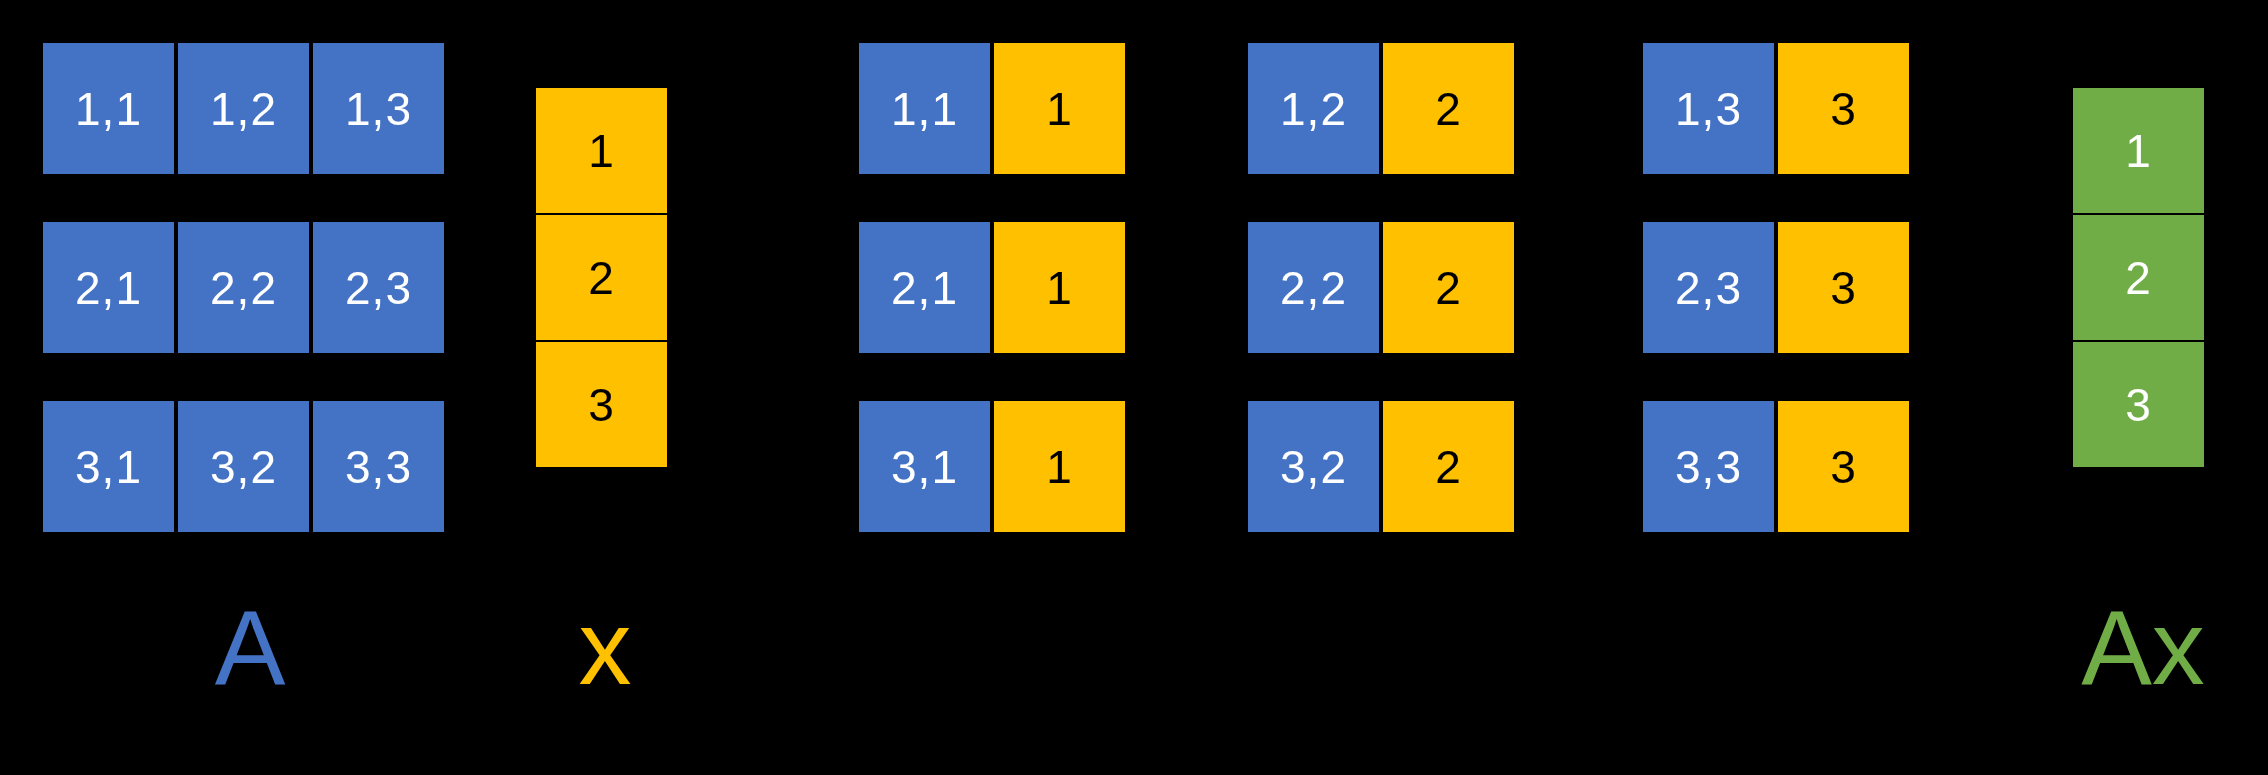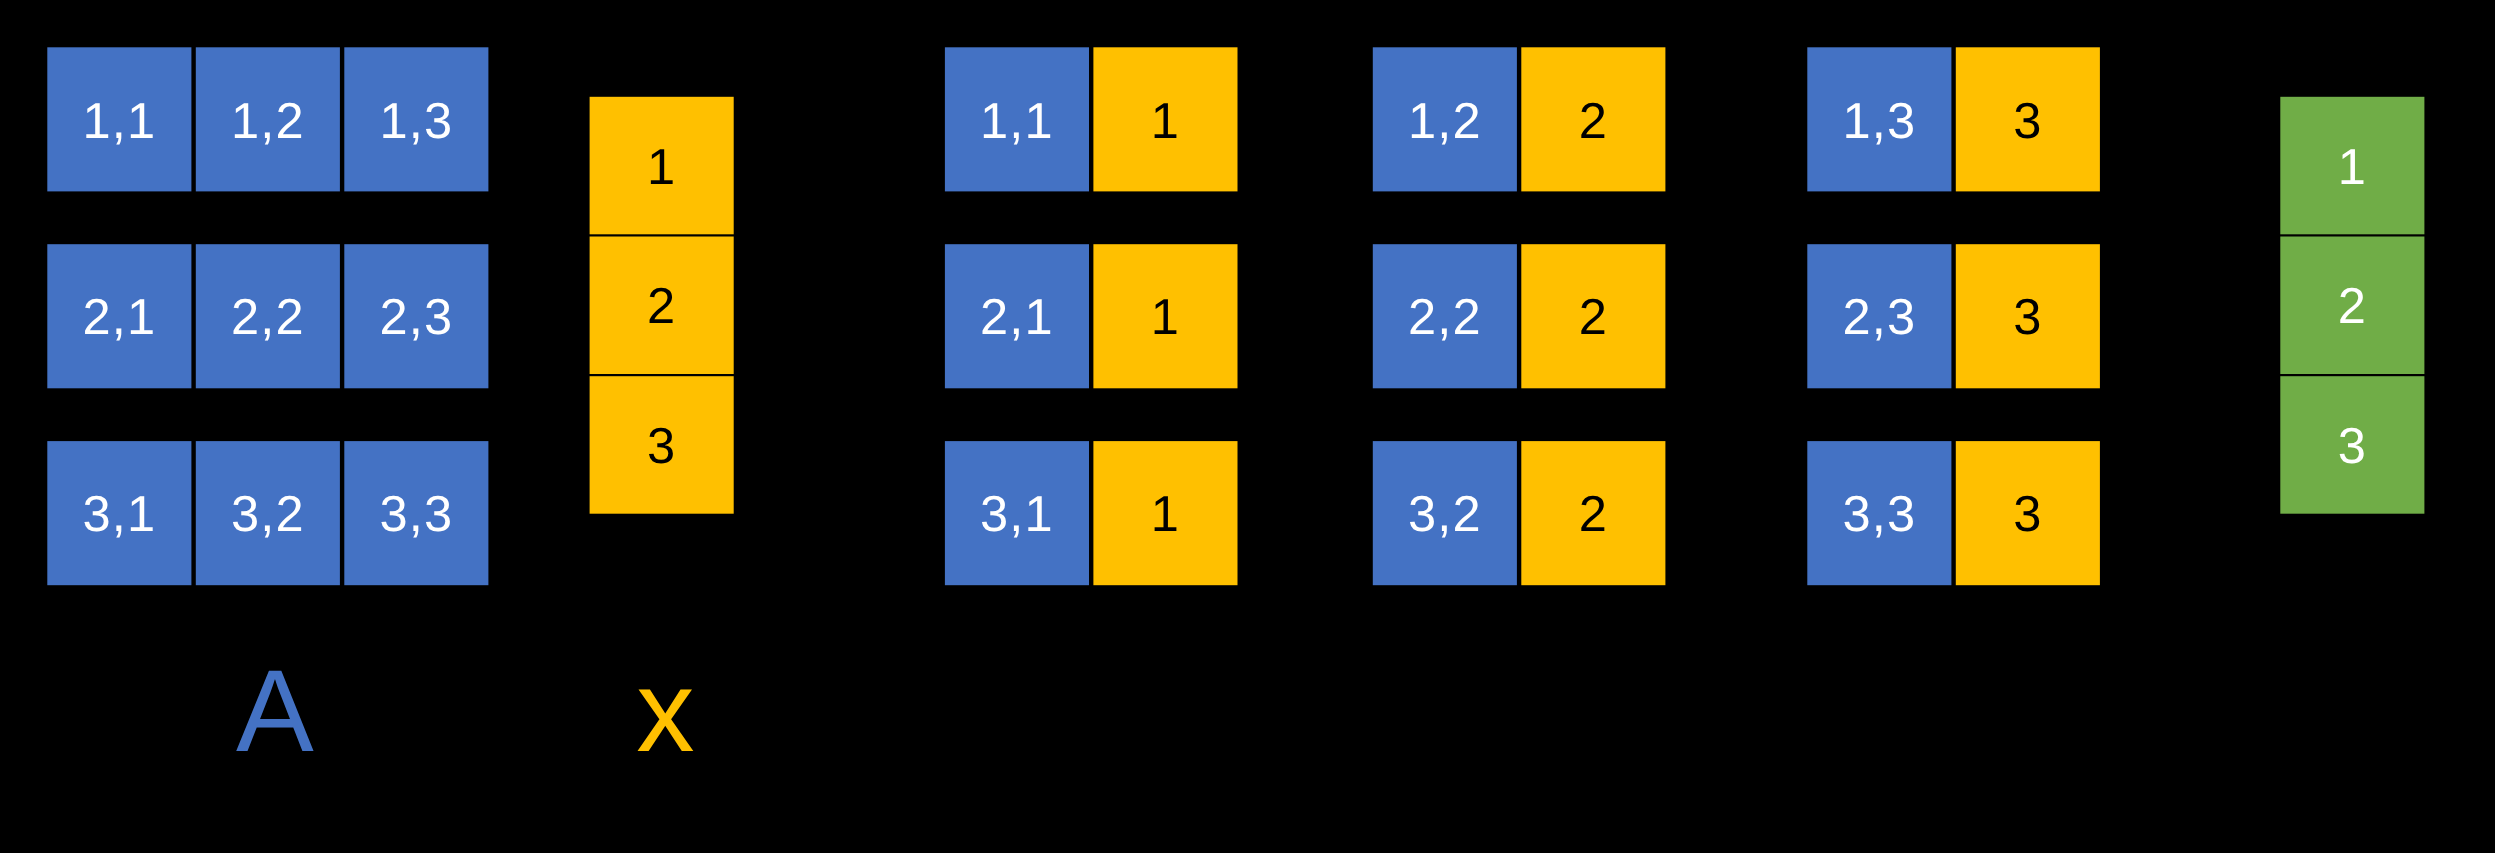--- a/index.html
+++ b/index.html
@@ -109,14 +109,15 @@
   </div>
 
   <div class="vcol" id="vector-ax">
     <div class="cell green">1</div>
     <div class="cell green">2</div>
     <div class="cell green">3</div>
   </div>
 
   <div class="biglabel" id="label-a">A</div>
   <div class="biglabel" id="label-x">x</div>
+  <div class="biglabel" id="label-ax">Ax</div>
 
 </div>
 
 </body></html>

